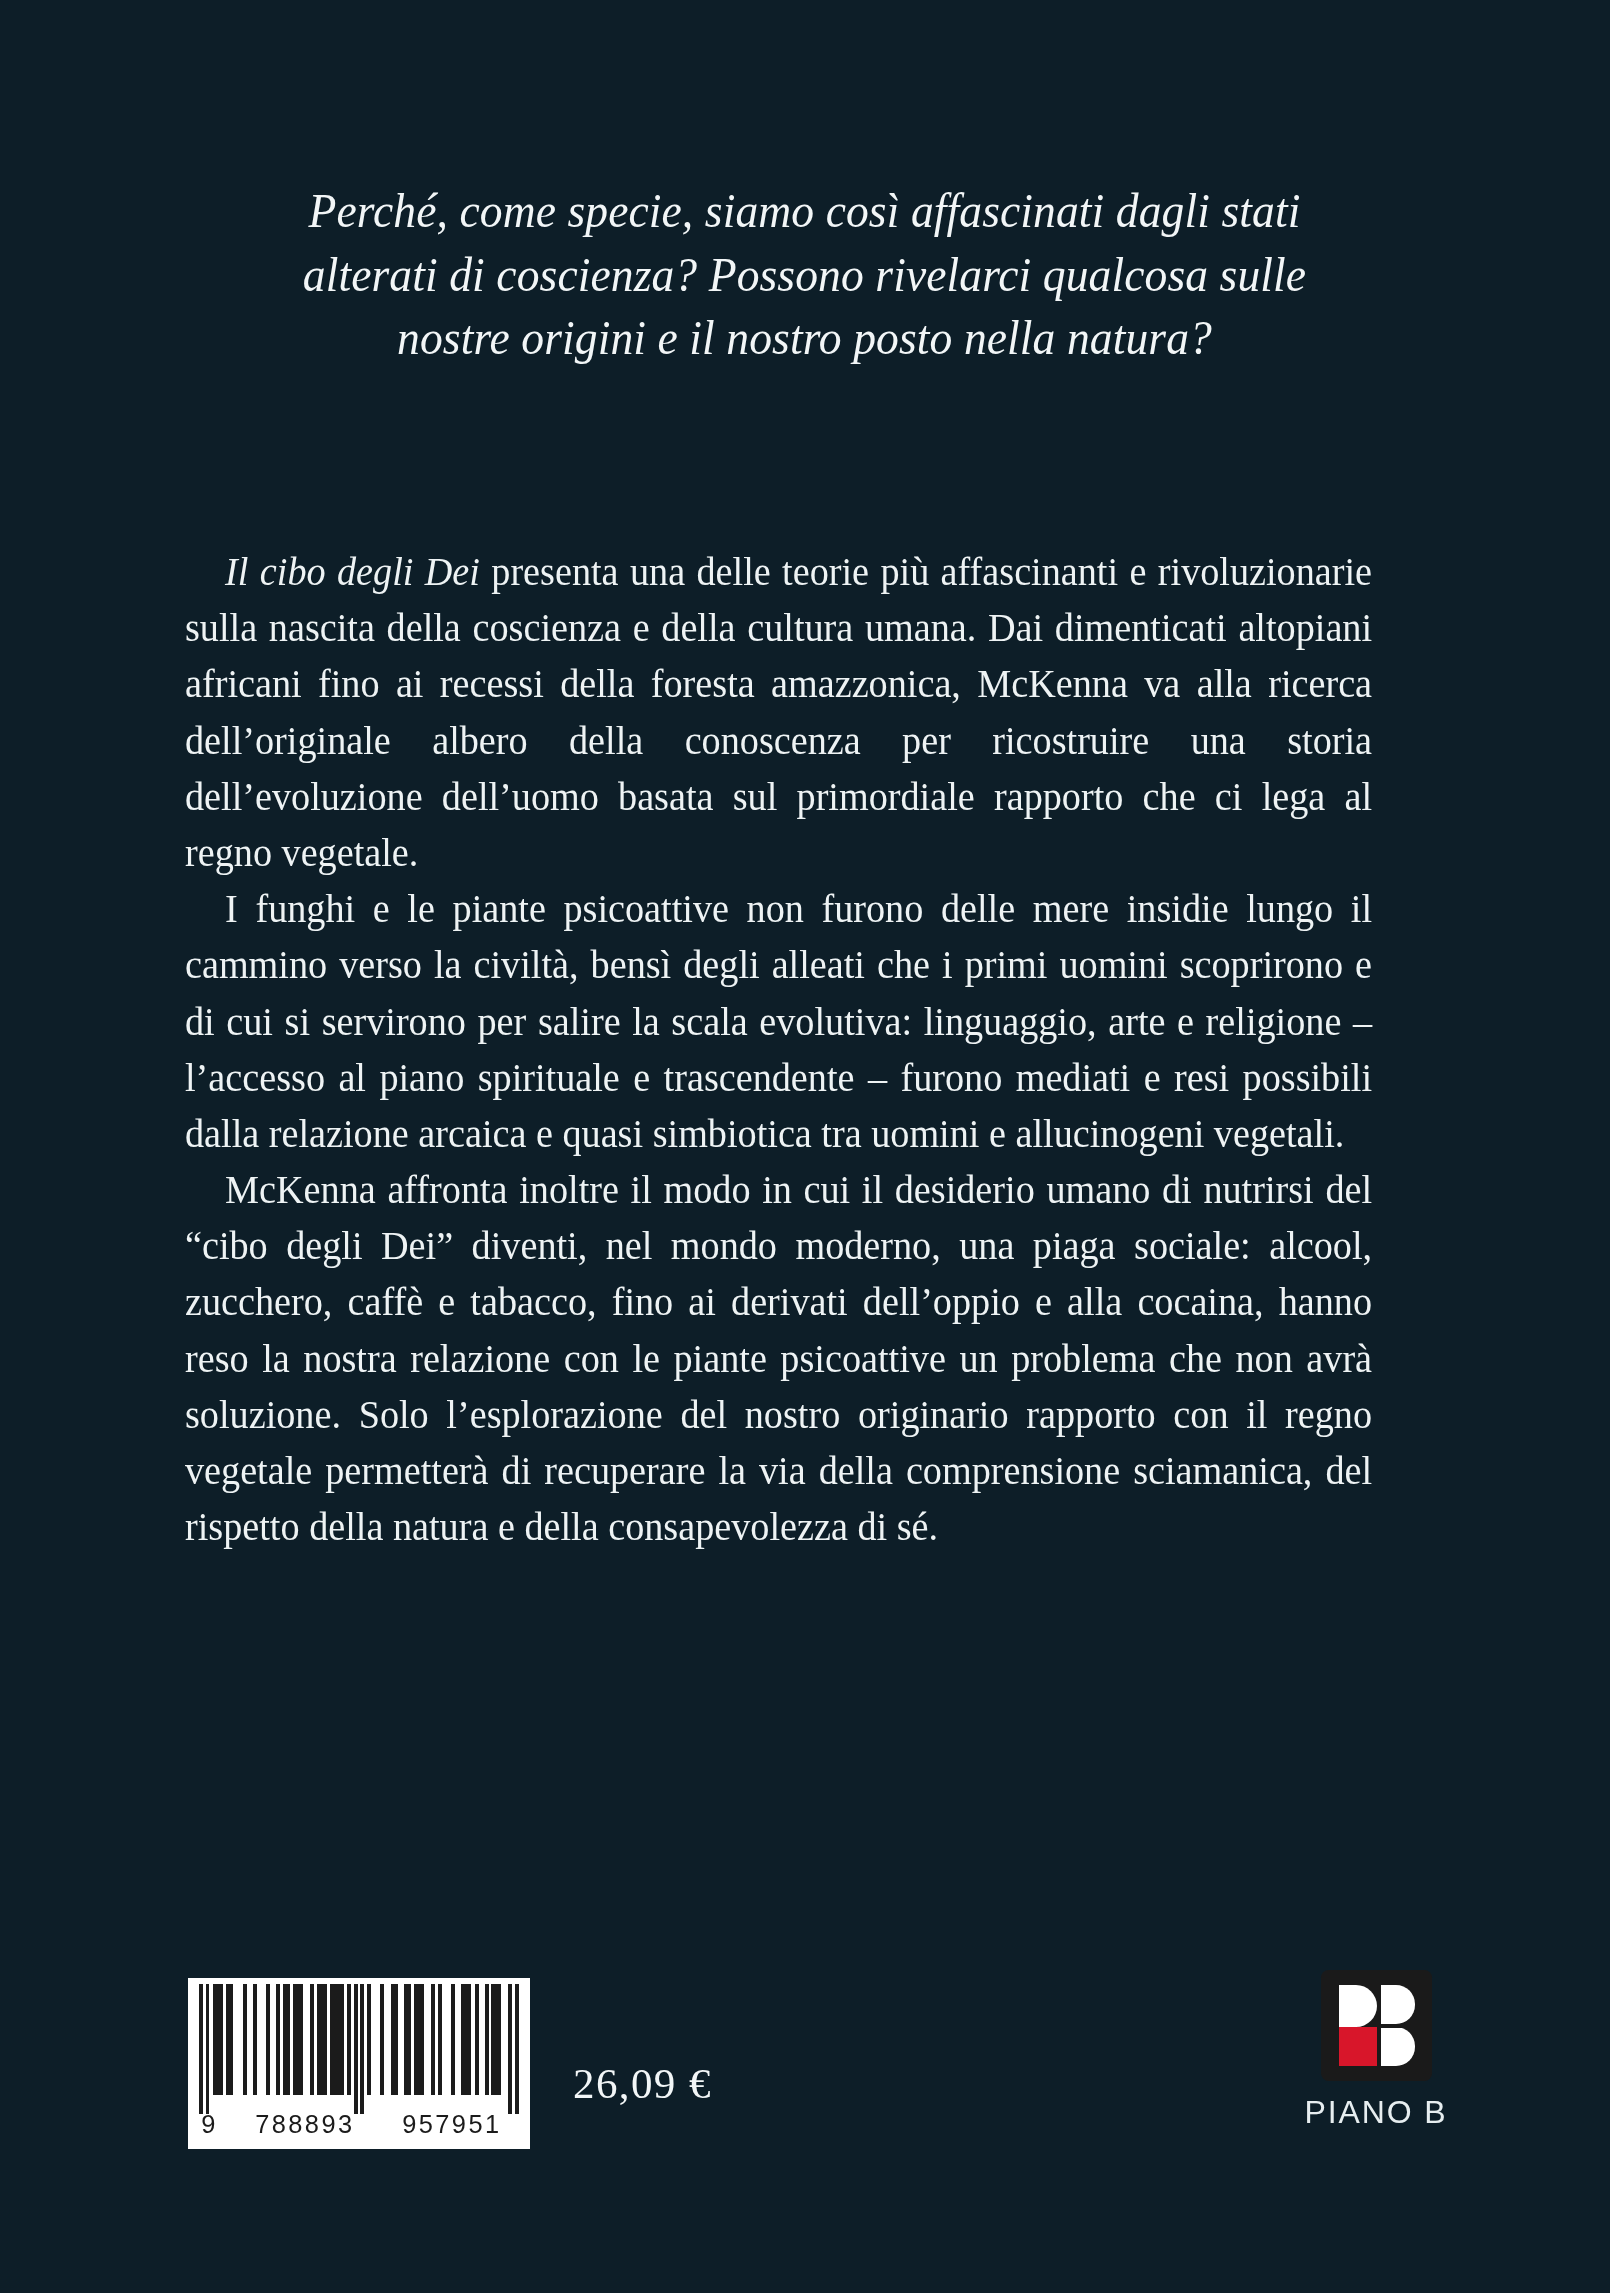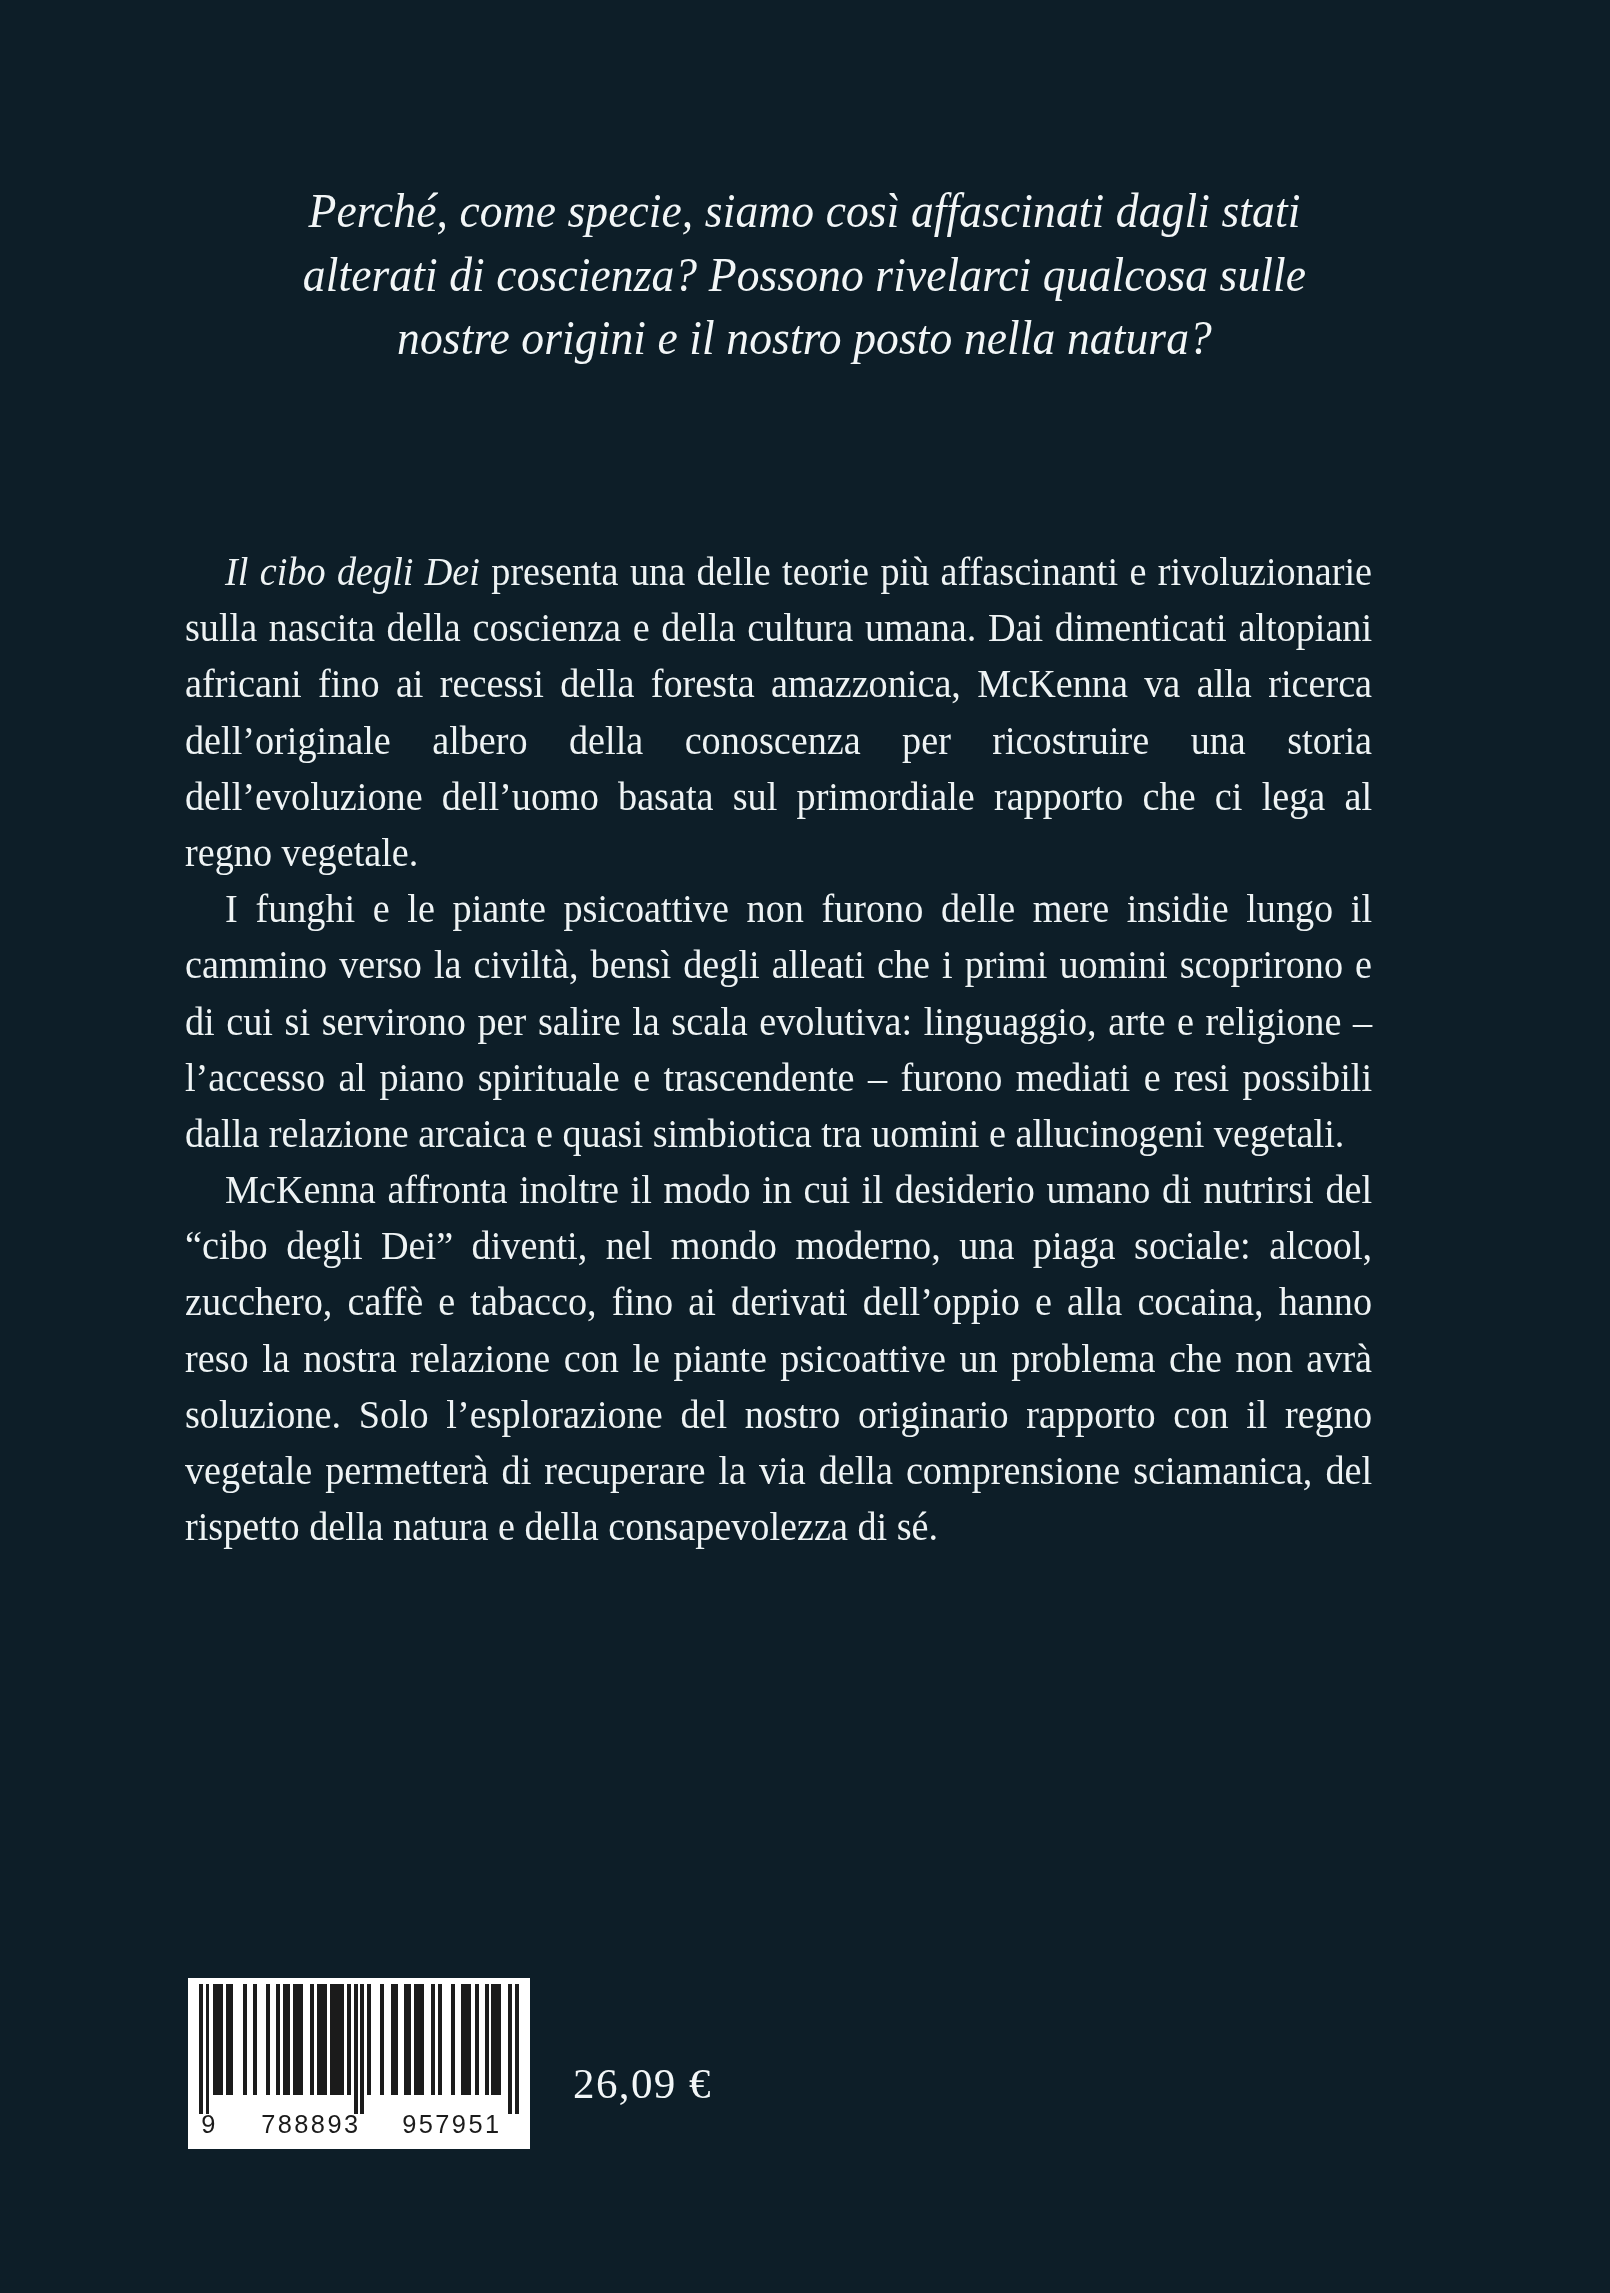--- a/index.html
+++ b/index.html
@@ -108,21 +108,21 @@
     font-family: "Liberation Sans", "DejaVu Sans", sans-serif;
     font-size: 25.4px;
     line-height: 28px;
   }
   .barcode-digits span {
     position: absolute;
     top: -3.8px;
     white-space: nowrap;
   }
   .bd-lead  { left: 1.9px; }
-  .bd-left  { left: 62px; letter-spacing: 2.4px; }
+  .bd-left  { left: 56px; letter-spacing: 2.4px; }
   .bd-right { left: 203px; letter-spacing: 2.4px; }
 
   .price {
     position: absolute;
     left: 573px;
     top: 100px;
     color: #f2f6f7;
     font-size: 43px;
     font-family: "Liberation Serif", "DejaVu Serif", serif;
     font-variant-numeric: oldstyle-nums;
@@ -265,16 +265,27 @@
         </div>
       <div class="barcode-digits">
         <span class="bd-lead">9</span>
         <span class="bd-left">788893</span>
         <span class="bd-right">957951</span>
       </div>
     </div>
 
     <div class="price">26,09 €</div>
 
+    <div class="publisher">
+      <div class="pb-mark">
+        <div class="pb-p-bowl"></div>
+        <div class="pb-p-stem"></div>
+        <div class="pb-red"></div>
+        <div class="pb-b-top"></div>
+        <div class="pb-b-bot"></div>
+        <div class="pb-b-gap"></div>
+      </div>
+      <div class="pb-name">PIANO B</div>
+    </div>
 
   </div>
 </div>
 
 
 </body></html>

